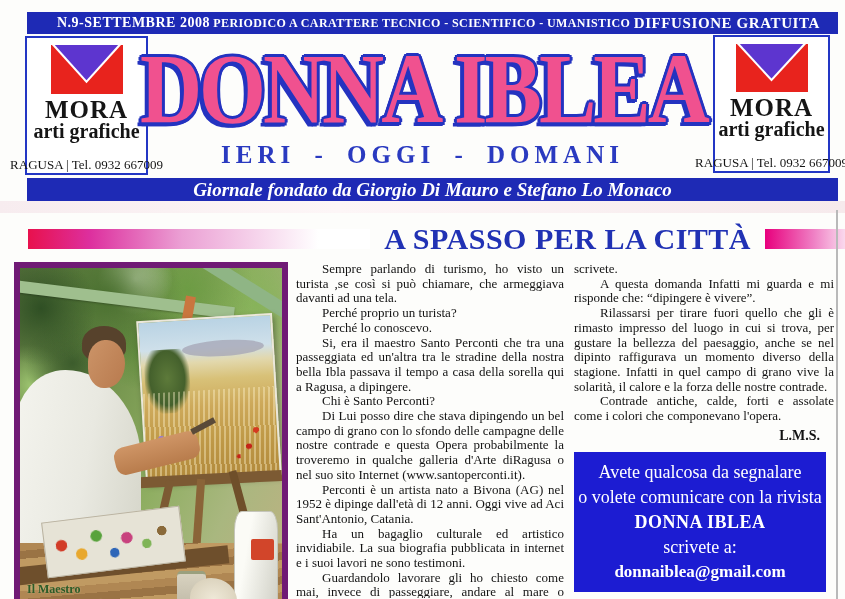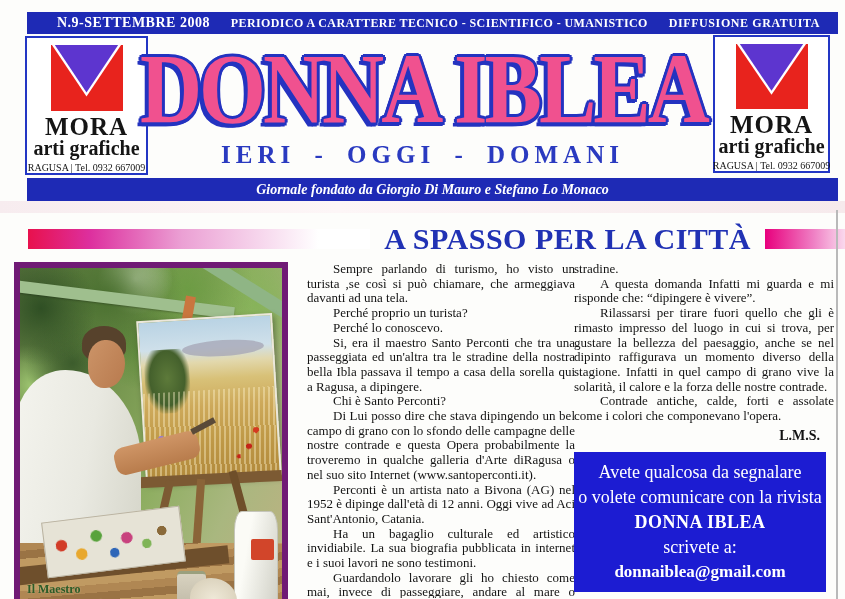--- a/index.html
+++ b/index.html
@@ -7,36 +7,36 @@
               font-family:"Liberation Serif","DejaVu Serif",serif; }
   .abs { position:absolute; }
   #page { position:relative; width:845px; height:599px; background:#fdfdfb;text-decoration:underline; }
 
   
   .strip { position:absolute; left:27px; width:811px; background:#1e2ab5; color:#fff;
            display:flex; align-items:center; }
   #strip-top { top:12px; height:22px; justify-content:space-between; padding:0 18px 0 30px; }
   #strip-top .issue { font-weight:bold; font-size:14px; letter-spacing:.5px; }
   #strip-top .center-line { font-weight:bold; font-size:12px; letter-spacing:.4px; }
-  #strip-top .right-line { font-weight:bold; font-size:12px; letter-spacing:.6px; }
+  #strip-top .right-line { font-weight:bold; font-size:15px; letter-spacing:.6px; }
   #strip-bottom { top:178px; height:24px; justify-content:center;
-                  font-style:italic; font-weight:bold; font-size:14px;text-align:center; }
+                  font-style:italic; font-weight:bold; font-size:19px;text-align:center; }
 
   .logo-box { position:absolute; background:#fff; border:2px solid #2336c4;
               display:flex; flex-direction:column; align-items:center; }
   #logo-left  { left:25px;  top:36px; width:123px; height:139px; }
   #logo-right { left:713px; top:35px; width:117px; height:138px; }
   .logo-mark { position:relative; width:72px; height:72px; background:#e8231d; margin-top:7px; }
   .logo-tri-outline { position:absolute; inset:0;
       clip-path:polygon(2% 0, 98% 0, 50% 78%); background:#ffffff; }
   .logo-tri { position:absolute; inset:0;
       clip-path:polygon(6% 0, 94% 0, 50% 72%); background:#5d35cf; }
   .logo-name { font-weight:bold; font-size:25px; line-height:26px; color:#151515; letter-spacing:1px; margin-top:3px; }
   .logo-sub  { font-weight:bold; font-size:20px; line-height:16px; color:#151515; }
-  .logo-contact { font-size:10px; color:#151515; margin-top:6px; white-space:nowrap; }
+  .logo-contact { font-size:13px; color:#151515; margin-top:18px; white-space:nowrap; }
 
   #masthead-title { position:absolute; left:140px; top:26px; width:565px; text-align:center;
       font-weight:bold; font-size:86px; line-height:108px; letter-spacing:-3px;
       color:#f0518f; transform:scaleY(1.16); transform-origin:top center;
       text-shadow:
         -4px 3px 0 #2433c0,
         -2px -2px 0 #2433c0, 2px -2px 0 #2433c0,
         -2px 2px 0 #2433c0, 2px 2px 0 #2433c0,
         -3px 0 0 #2433c0, 3px 0 0 #2433c0,
         0 3px 0 #2433c0, 0 -3px 0 #2433c0;
@@ -132,21 +132,21 @@
   .ph-jar { left:60%; bottom:1%; width:11%; height:13%;
       background:linear-gradient(#d8d2c0,#b9b3a0); border-top:3px solid #9aa07e;
       border-radius:12% 12% 16% 16%; }
   .ph-cloth { right:17%; bottom:0; width:18%; height:12%;
       background:radial-gradient(#efe9d8,#d4cbb4); border-radius:45% 55% 35% 45%; }
   #photo-caption { left:7px; bottom:8px; color:#2c5b27; font-weight:bold;
       font-size:12px; line-height:15px; text-shadow:0 0 2px rgba(230,240,210,.4); }
 
   
   .col { position:absolute; top:262px; color:#131313; }
-  #col1 { left:296px; width:268px; height:336px; overflow:hidden;margin-left:11px; }
+  #col1 { left:296px; width:268px; height:336px; overflow:hidden; }
   #col2 { left:574px; width:260px; }
   .col p { font-size:13px; line-height:14.7px; text-align:justify; text-indent:26px; }
   .col p.noindent { text-indent:0; }
   #signature { text-align:right; padding-right:14px; font-weight:bold; font-size:14px; margin-top:4px; }
 
   
   #contact-box { left:574px; top:452px; width:252px; height:140px; background:#1c1cd2;
       color:#fff; display:flex; flex-direction:column; justify-content:space-evenly;
       align-items:center; text-align:center; padding:6px 4px; }
   #contact-box .c-line  { font-size:18px; }
@@ -242,21 +242,21 @@
     <p>Perché lo conoscevo.</p>
     <p>Si, era il maestro Santo Perconti che tra una passeggiata ed un'altra tra le stradine della nostra bella Ibla passava il tempo a casa della sorella qui a Ragusa, a dipingere.</p>
     <p>Chi è Santo Perconti?</p>
     <p>Di Lui posso dire che stava dipingendo un bel campo di grano con lo sfondo delle campagne delle nostre contrade e questa Opera probabilmente la troveremo in qualche galleria d'Arte diRagusa o nel suo sito Internet (www.santoperconti.it).</p>
     <p>Perconti è un artista nato a Bivona (AG) nel 1952 è dipinge dall'età di 12 anni. Oggi vive ad Aci Sant'Antonio, Catania.</p>
     <p>Ha un bagaglio culturale ed artistico invidiabile. La sua biografia pubblicata in internet e i suoi lavori ne sono testimoni.</p>
     <p>Guardandolo lavorare gli ho chiesto come mai, invece di passeggiare, andare al mare o riposarsi,</p>
   </div>
 
   <div class="col" id="col2">
-    <p class="noindent">stradine.</p>
+    <p class="noindent">scrivete.</p>
     <p>A questa domanda Infatti mi guarda e mi risponde che: “dipingere è vivere”.</p>
     <p>Rilassarsi per tirare fuori quello che gli è rimasto impresso del luogo in cui si trova, per gustare la bellezza del paesaggio, anche se nel dipinto raffigurava un momento diverso della stagione. Infatti in quel campo di grano vive la solarità, il calore e la forza delle nostre contrade.</p>
     <p>Contrade antiche, calde, forti e assolate come i colori che componevano l'opera.</p>
     <div id="signature">L.M.S.</div>
   </div>
 
   <div class="abs" id="contact-box">
     <div class="c-line">Avete qualcosa da segnalare</div>
     <div class="c-line">o volete comunicare con la rivista</div>
     <div class="c-title">DONNA IBLEA</div>

